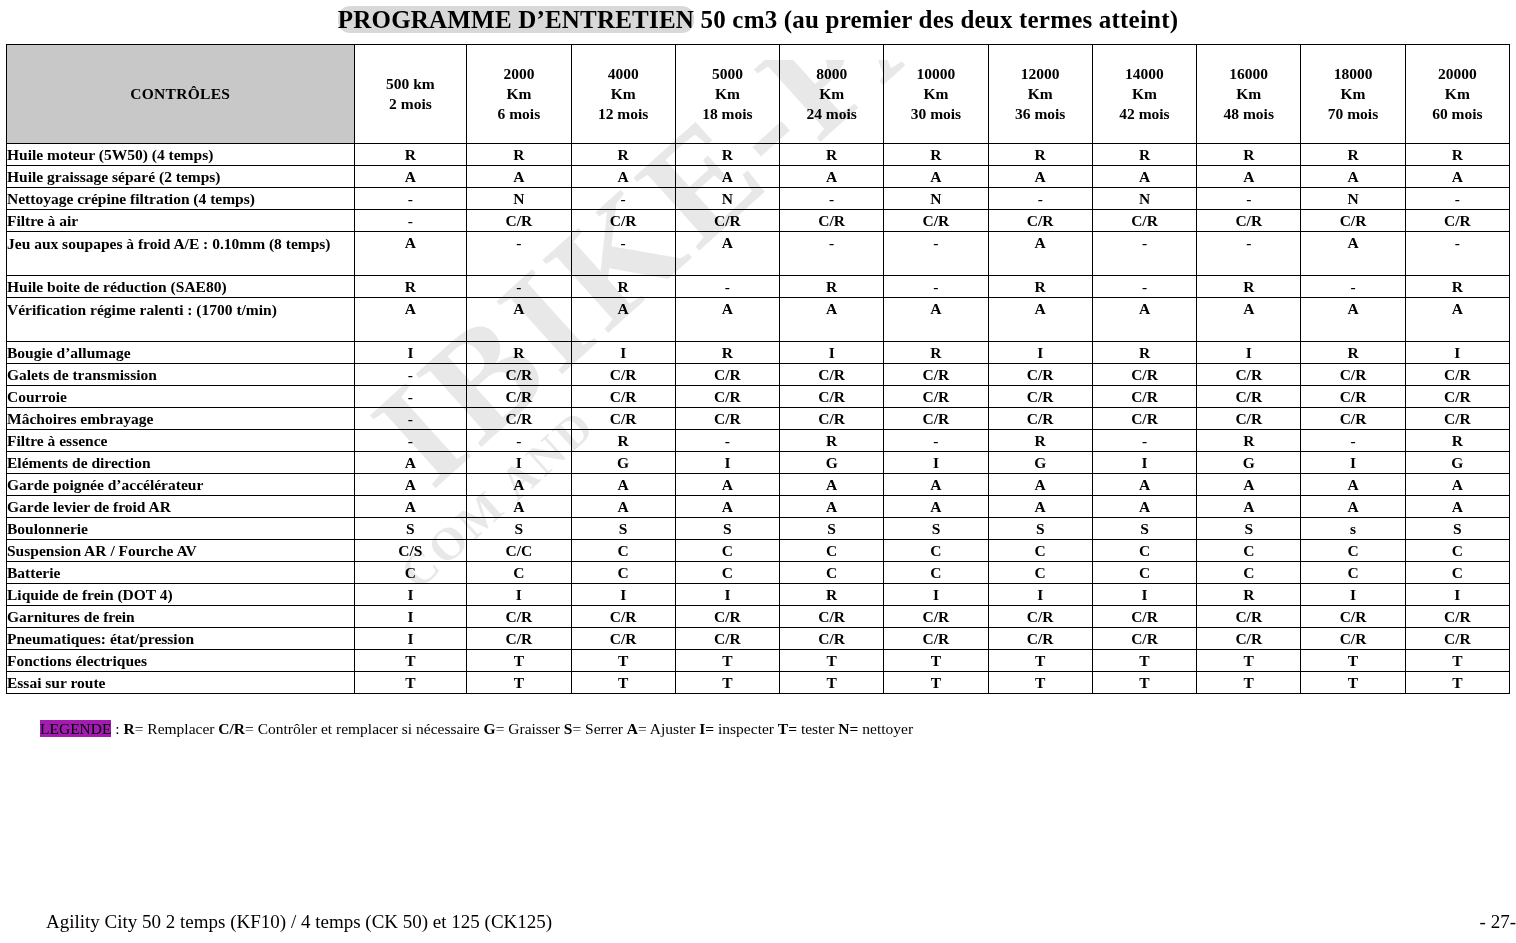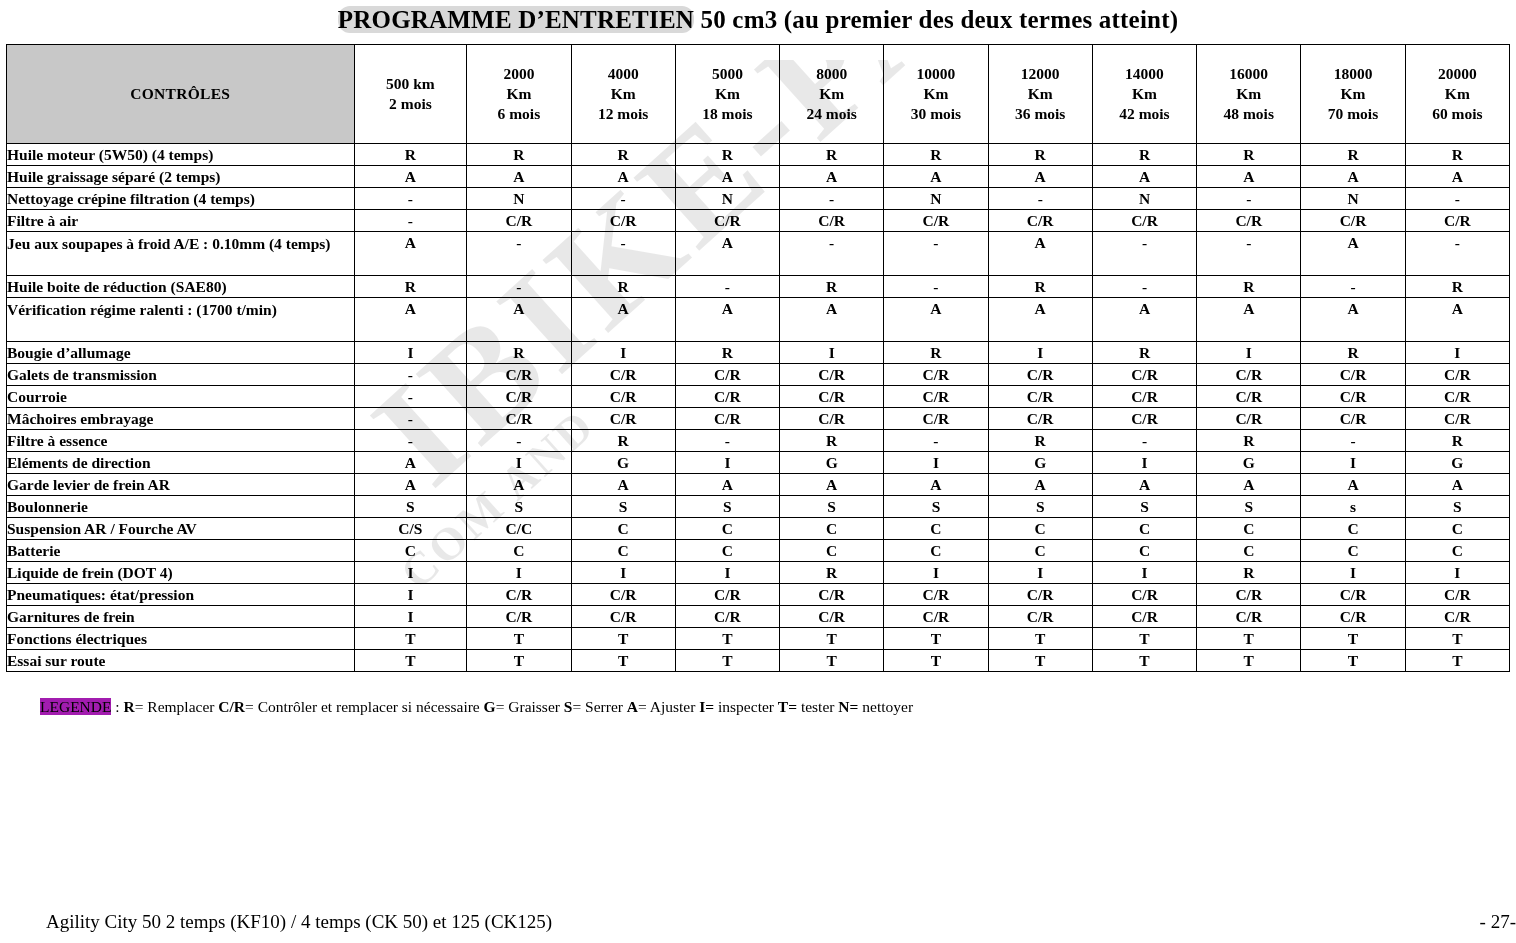--- a/index.html
+++ b/index.html
@@ -283,21 +283,21 @@
             <td class="val">C/R</td>
             <td class="val">C/R</td>
             <td class="val">C/R</td>
             <td class="val">C/R</td>
             <td class="val">C/R</td>
             <td class="val">C/R</td>
             <td class="val">C/R</td>
             <td class="val">C/R</td>
           </tr>
           <tr class="tall">
-            <td class="rowlabel">Jeu aux soupapes  à froid A/E : 0.10mm (4 temps)</td>
+            <td class="rowlabel">Jeu aux soupapes  à froid A/E : 0.10mm (8 temps)</td>
             <td class="val">A</td>
             <td class="val">-</td>
             <td class="val">-</td>
             <td class="val">A</td>
             <td class="val">-</td>
             <td class="val">-</td>
             <td class="val">A</td>
             <td class="val">-</td>
             <td class="val">-</td>
             <td class="val">A</td>
@@ -409,21 +409,35 @@
             <td class="val">I</td>
             <td class="val">G</td>
             <td class="val">I</td>
             <td class="val">G</td>
             <td class="val">I</td>
             <td class="val">G</td>
             <td class="val">I</td>
             <td class="val">G</td>
           </tr>
           <tr>
-            <td class="rowlabel">Garde levier de frein AR</td>
+            <td class="rowlabel">Garde poignée d’accélérateur</td>
+            <td class="val">A</td>
+            <td class="val">A</td>
+            <td class="val">A</td>
+            <td class="val">A</td>
+            <td class="val">A</td>
+            <td class="val">A</td>
+            <td class="val">A</td>
+            <td class="val">A</td>
+            <td class="val">A</td>
+            <td class="val">A</td>
+            <td class="val">A</td>
+          </tr>
+          <tr>
+            <td class="rowlabel">Garde levier de froid AR</td>
             <td class="val">A</td>
             <td class="val">A</td>
             <td class="val">A</td>
             <td class="val">A</td>
             <td class="val">A</td>
             <td class="val">A</td>
             <td class="val">A</td>
             <td class="val">A</td>
             <td class="val">A</td>
             <td class="val">A</td>
@@ -479,35 +493,35 @@
             <td class="val">I</td>
             <td class="val">R</td>
             <td class="val">I</td>
             <td class="val">I</td>
             <td class="val">I</td>
             <td class="val">R</td>
             <td class="val">I</td>
             <td class="val">I</td>
           </tr>
           <tr>
+            <td class="rowlabel">Garnitures de frein</td>
+            <td class="val">I</td>
+            <td class="val">C/R</td>
+            <td class="val">C/R</td>
+            <td class="val">C/R</td>
+            <td class="val">C/R</td>
+            <td class="val">C/R</td>
+            <td class="val">C/R</td>
+            <td class="val">C/R</td>
+            <td class="val">C/R</td>
+            <td class="val">C/R</td>
+            <td class="val">C/R</td>
+          </tr>
+          <tr>
             <td class="rowlabel">Pneumatiques: état/pression</td>
-            <td class="val">I</td>
-            <td class="val">C/R</td>
-            <td class="val">C/R</td>
-            <td class="val">C/R</td>
-            <td class="val">C/R</td>
-            <td class="val">C/R</td>
-            <td class="val">C/R</td>
-            <td class="val">C/R</td>
-            <td class="val">C/R</td>
-            <td class="val">C/R</td>
-            <td class="val">C/R</td>
-          </tr>
-          <tr>
-            <td class="rowlabel">Garnitures de frein</td>
             <td class="val">I</td>
             <td class="val">C/R</td>
             <td class="val">C/R</td>
             <td class="val">C/R</td>
             <td class="val">C/R</td>
             <td class="val">C/R</td>
             <td class="val">C/R</td>
             <td class="val">C/R</td>
             <td class="val">C/R</td>
             <td class="val">C/R</td>

